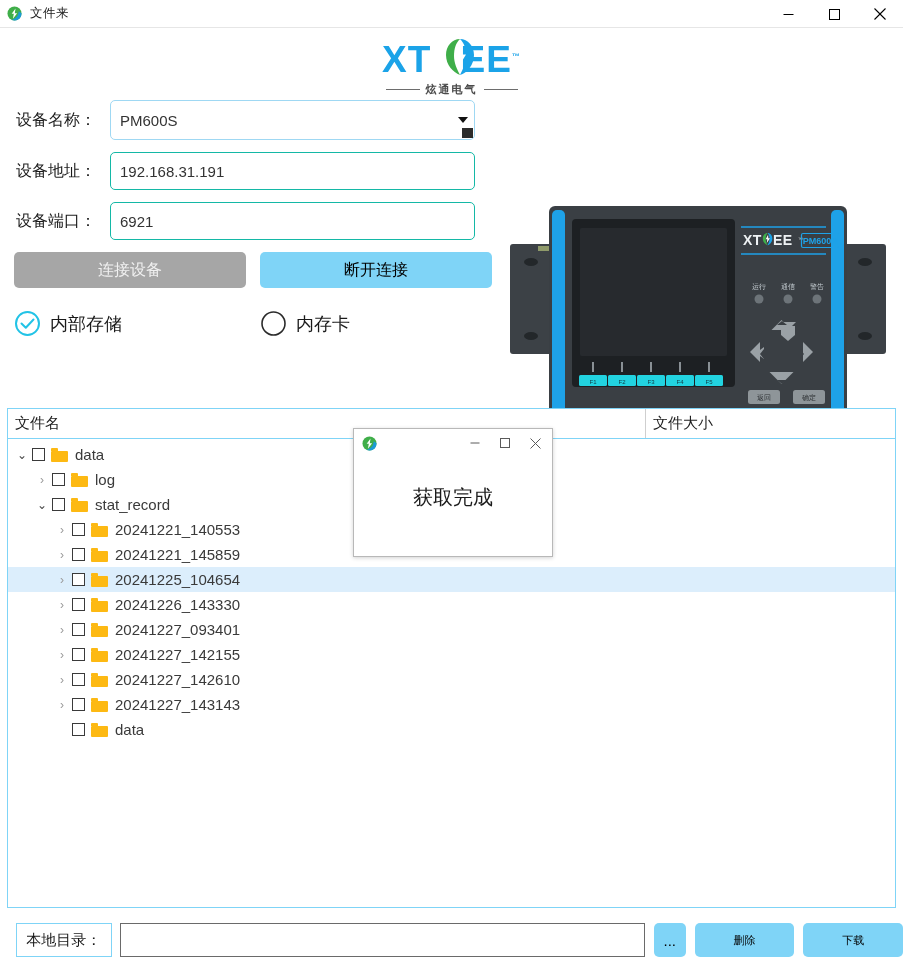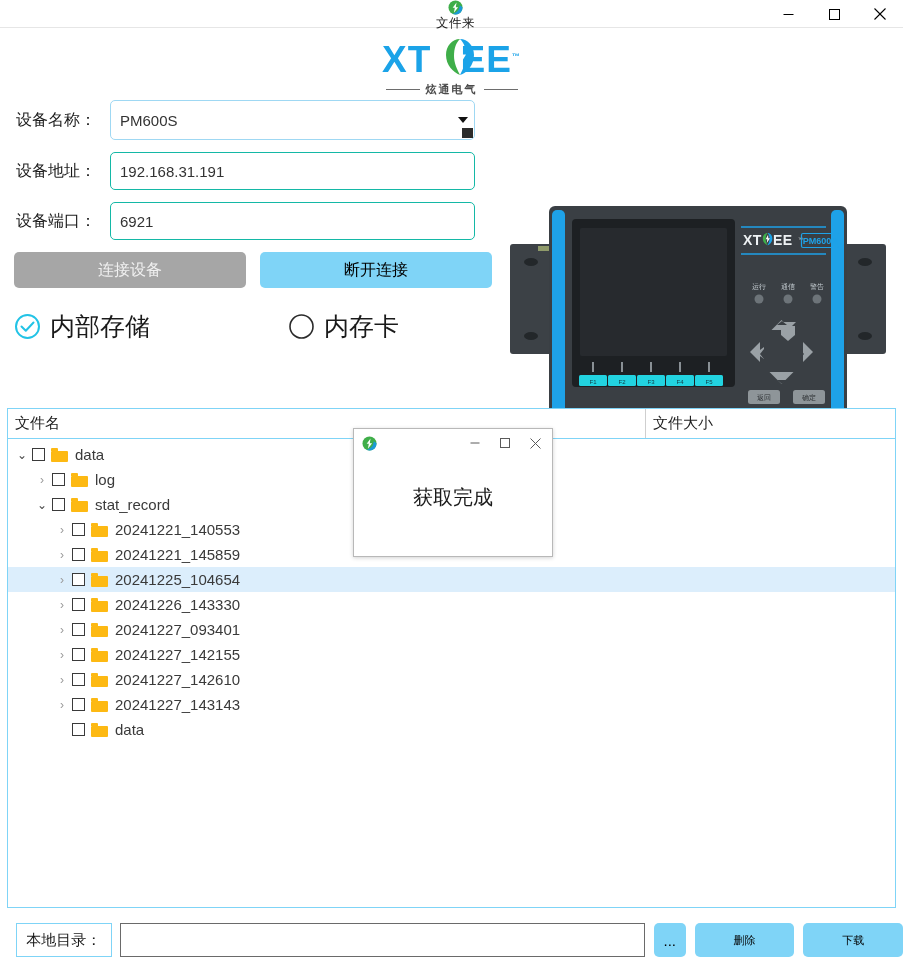--- a/index.html
+++ b/index.html
@@ -12,21 +12,20 @@
   }
 
   
   .titlebar {
     position: relative;
     height: 28px;
     background: #ffffff;
     border-bottom: 1px solid #e6e6e6;
     display: flex;
     align-items: center;
-    flex-direction: column;
   }
   .tb-icon { margin-left: 7px; display: flex; align-items: center; }
   .tb-title {
     font-size: 12.5px; color: #1a1a1a; margin-left: 8px;
     letter-spacing: .5px;
   }
   .winbtns { position: absolute; right: 0; top: 0; height: 28px; display: flex; }
   .winbtn {
     width: 46px; height: 28px; display: flex; align-items: center; justify-content: center;
     color: #000;
@@ -97,21 +96,21 @@
     font-size: 16px; display: flex; align-items: center; justify-content: center;
     font-family: "Liberation Sans", sans-serif;
     cursor: pointer;
   }
   .btn-connect { width: 232px; background: #a6a6a6; color: #f0f0f0; }
   .btn-disconnect { width: 232px; background: #7fd4f7; color: #000; }
 
   .radio-row { display: flex; padding-left: 14px; margin-top: 22px; align-items: center; }
   .radio { display: flex; align-items: center; gap: 9px; cursor: pointer; }
   .radio + .radio { margin-left: 138px; }
-  .radio-label { font-size: 25px; color: #1a1a1a; }
+  .radio-label { font-size: 18px; color: #1a1a1a; }
 
   
   .device-wrap {
     position: absolute; left: 508px; top: 96px;
     width: 380px; height: 236px;
   }
 
   
   .tree-panel {
     position: absolute; left: 7px; top: 408px;

